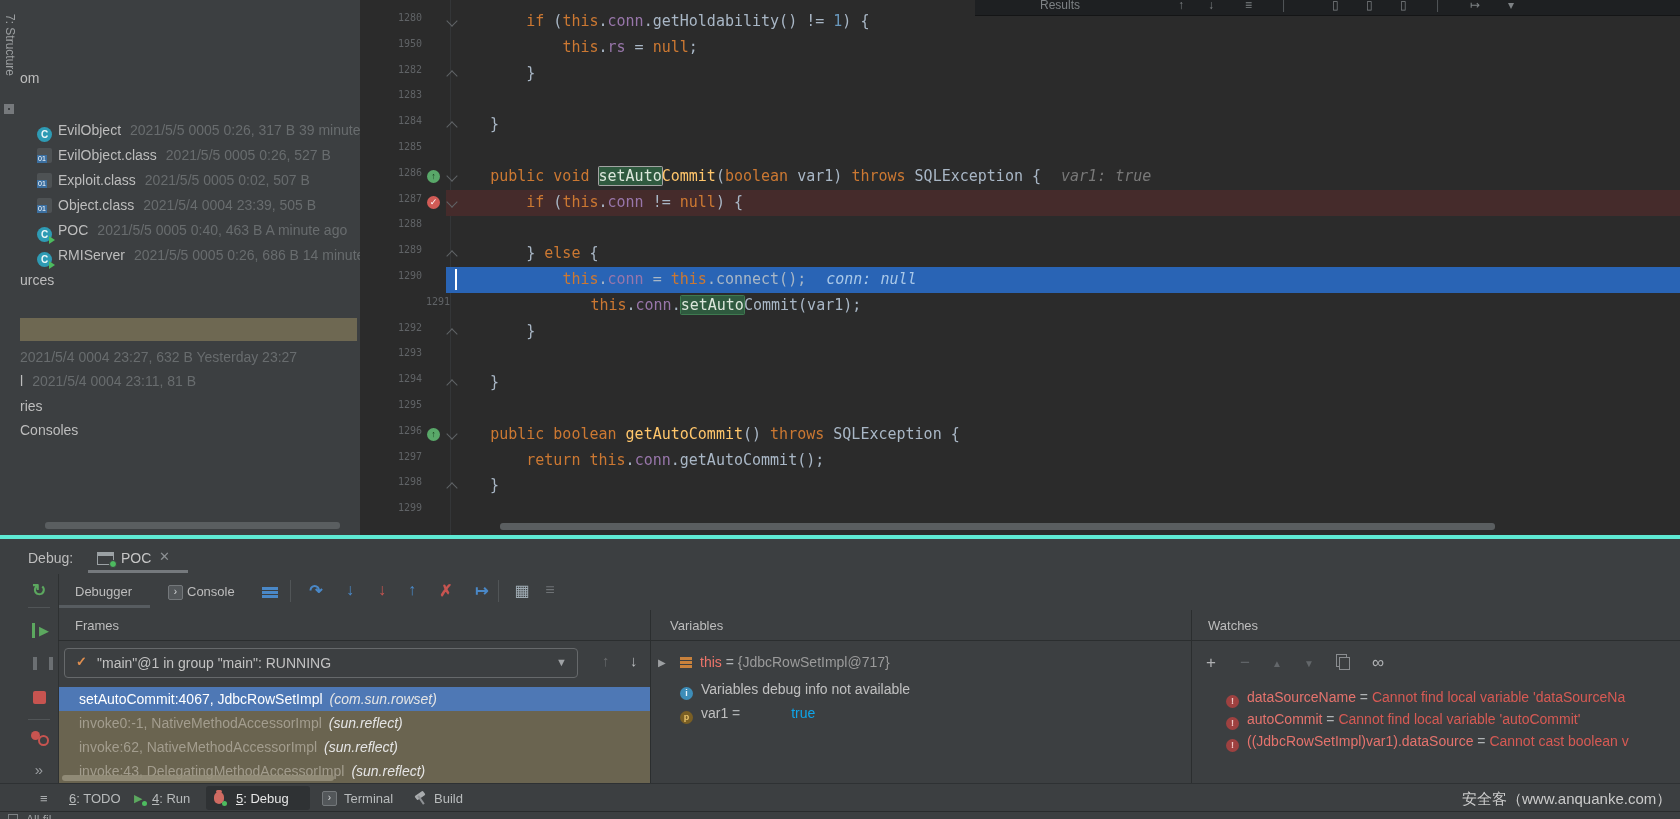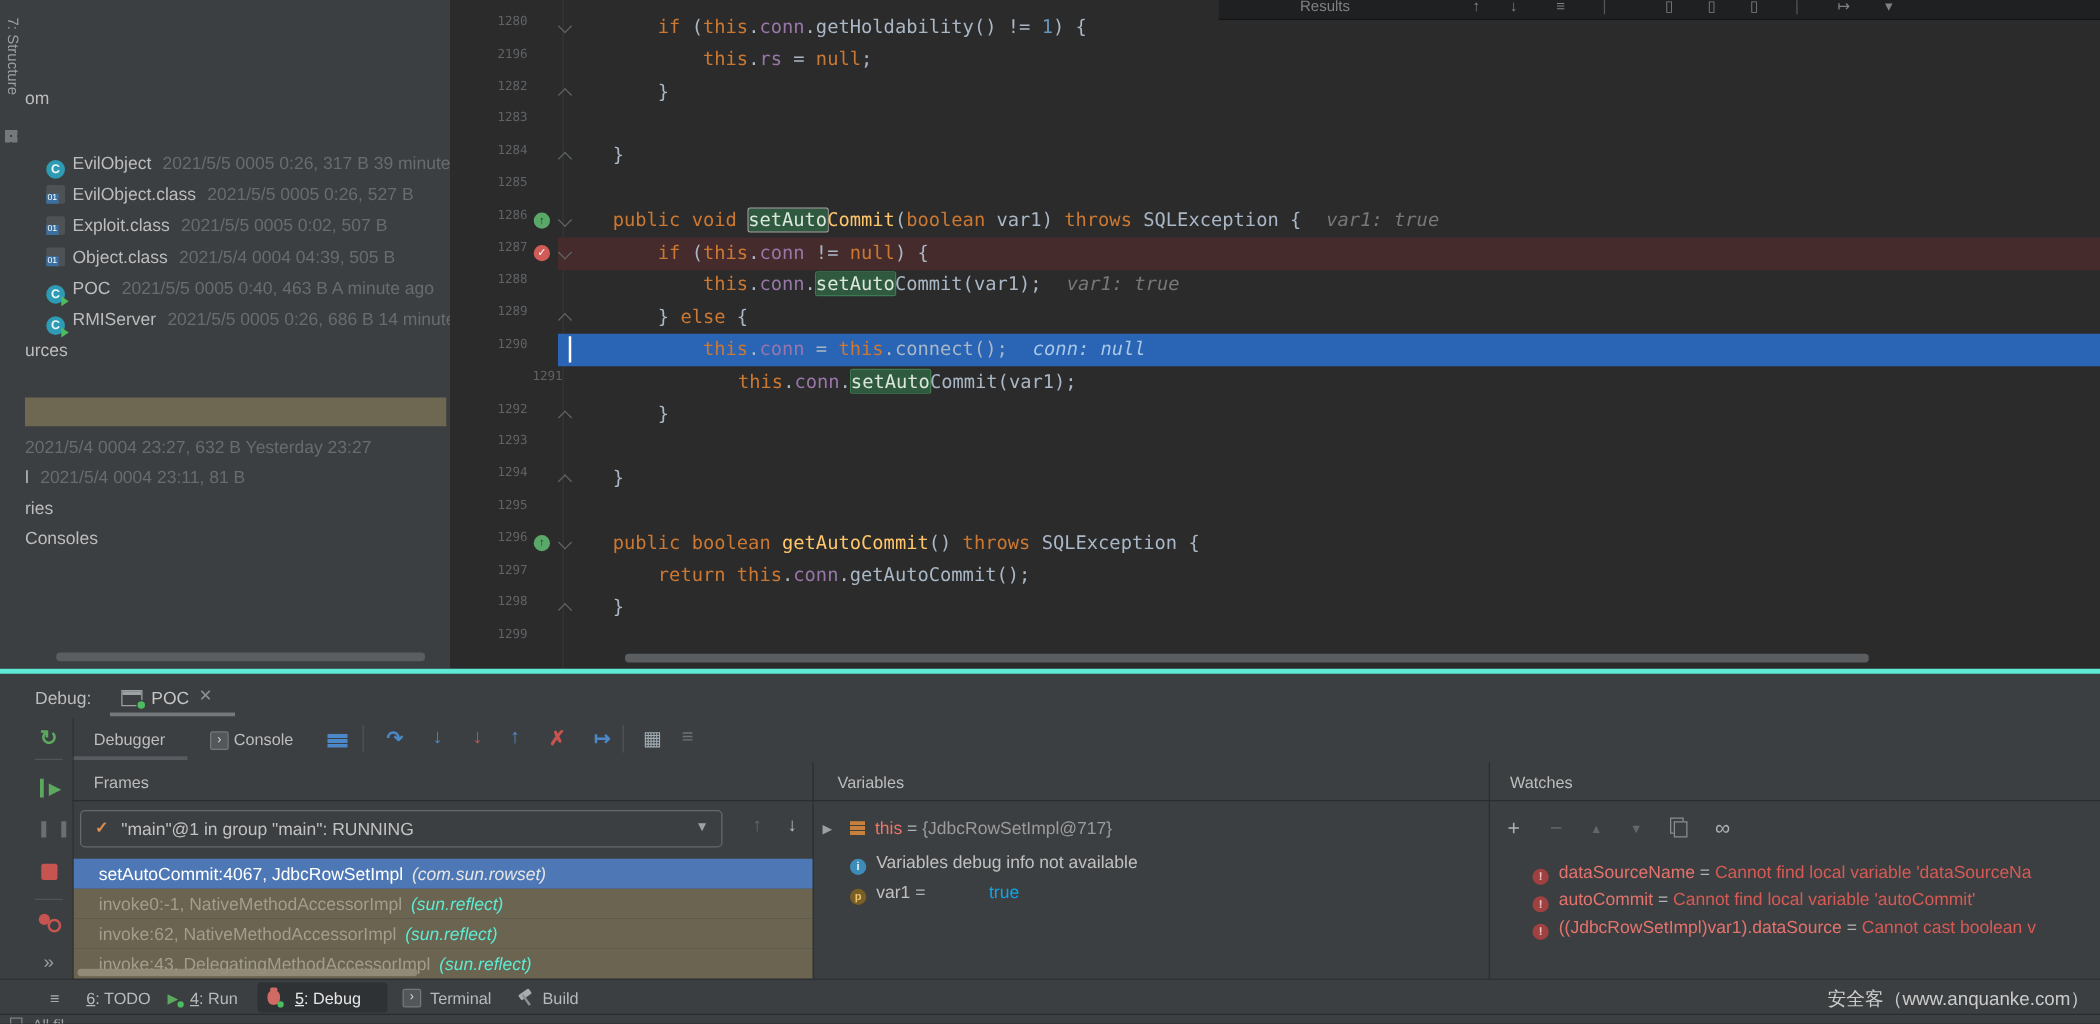--- a/index.html
+++ b/index.html
@@ -88,21 +88,21 @@
   .vdiv{position:absolute;top:71px;bottom:0;width:1px;background:#2B2E2F;}
   #thread-select{position:absolute;left:64px;top:109px;width:512px;height:28px;border:1px solid #66696B;border-radius:4px;}
   #thread-select .chk{position:absolute;left:11px;top:5px;color:#DF8E4F;font-weight:bold;font-size:13px;}
   #thread-select .txt{position:absolute;left:32px;top:6px;font-size:14px;color:#C2C2C2;}
   #thread-select .dd{position:absolute;right:10px;top:7px;color:#9FA2A5;font-size:11px;}
   .frarrow{position:absolute;top:113px;font-size:15px;}
   .frow{position:absolute;left:59px;width:591px;height:24px;line-height:24px;font-size:14px;white-space:nowrap;overflow:hidden;padding-left:20px;box-sizing:border-box;}
   .frow.selected{background:#4E78B5;color:#FFFFFF;}
   .frow.selected .pkg{color:#e5e5e5;}
   .frow.library{background:#6A6450;color:#A39D8E;}
-  .frow .pkg{font-style:italic;margin-left:7px;color:#5eead4;}
+  .frow .pkg{font-style:italic;margin-left:7px;color:#e5e5e5;}
   .fr-sb{position:absolute;left:62px;top:236px;width:272px;height:6px;background:#97907C;border-radius:3px;opacity:.85;}
   .vrow{position:absolute;left:651px;height:22px;line-height:22px;font-size:14px;white-space:nowrap;}
   .vrow .exp{display:inline-block;width:14px;margin-left:7px;color:#9DA0A2;font-size:10px;vertical-align:1px;}
   .ico-obj{display:inline-block;width:12px;height:11px;margin-left:8px;vertical-align:-1px;
      background:repeating-linear-gradient(to bottom,#C8813C 0 3px,transparent 3px 4px);}
   .ico-round{display:inline-block;width:13px;height:13px;border-radius:50%;font-size:9px;line-height:13px;text-align:center;vertical-align:-2px;font-weight:bold;}
   .ico-info{background:#3D8DB8;color:#E8F4FA;}
   .ico-param{background:#7A5F24;color:#E8C36B;}
   .ico-err{background:#9E4140;color:#EFC7C4;}
   .vname{color:#C0C0C0;margin-left:8px;}
@@ -152,44 +152,44 @@
   <div id="rail-bottom">
     <div class="rail-label up">2: Favorites</div>
     <div class="star">★</div>
   </div>
 
   <div id="tree">
       <div class="trow" style="top: 66px; padding-left: 0px;"><span class="lab">om</span></div>
       <div class="trow" style="top: 118px;"><span class="ico-class">C</span><span class="lab">EvilObject</span><span class="meta">2021/5/5 0005 0:26, 317 B 39 minutes</span></div>
       <div class="trow" style="top: 143px;"><span class="ico-cf"><i>01</i></span><span class="lab">EvilObject.class</span><span class="meta">2021/5/5 0005 0:26, 527 B</span></div>
       <div class="trow" style="top: 168px;"><span class="ico-cf"><i>01</i></span><span class="lab">Exploit.class</span><span class="meta">2021/5/5 0005 0:02, 507 B</span></div>
-      <div class="trow" style="top: 193px;"><span class="ico-cf"><i>01</i></span><span class="lab">Object.class</span><span class="meta">2021/5/4 0004 04:39, 505 B</span></div>
+      <div class="trow" style="top: 193px;"><span class="ico-cf"><i>01</i></span><span class="lab">Object.class</span><span class="meta">2021/5/4 0004 23:39, 505 B</span></div>
       <div class="trow" style="top: 218px;"><span class="ico-class run">C</span><span class="lab">POC</span><span class="meta">2021/5/5 0005 0:40, 463 B A minute ago</span></div>
       <div class="trow" style="top: 243px;"><span class="ico-class run">C</span><span class="lab">RMIServer</span><span class="meta">2021/5/5 0005 0:26, 686 B 14 minutes</span></div>
       <div class="trow" style="top: 268px;"><span class="lab">urces</span></div>
       <div class="tbar" style="top: 318px;"></div>
       <div class="trow" style="top: 345px;"><span class="meta" style="margin-left: 0px;">2021/5/4 0004 23:27, 632 B Yesterday 23:27</span></div>
       <div class="trow" style="top: 369px;"><span class="lab">l</span><span class="meta">2021/5/4 0004 23:11, 81 B</span></div>
       <div class="trow" style="top: 394px;"><span class="lab">ries</span></div>
       <div class="trow" style="top: 418px;"><span class="lab">Consoles</span></div>
       <div class="sb" style="left: 25px; top: 522px; width: 295px;"></div>
     </div>
 
   <div id="editor">
     <div id="gutterline"></div>
     <div id="code">
         <div class="cline" style="top: 9px;"><span class="lnum">1280</span><span class="fm start"></span><span class="ctext"><span class="tk-d">        </span><span class="tk-k">if</span><span class="tk-d"> (</span><span class="tk-k">this</span><span class="tk-d">.</span><span class="tk-f">conn</span><span class="tk-d">.getHoldability() != </span><span class="tk-n">1</span><span class="tk-d">) {</span></span></div>
-        <div class="cline" style="top: 35px;"><span class="lnum">2196</span><span class="ctext"><span class="tk-d">            </span><span class="tk-k">this</span><span class="tk-d">.</span><span class="tk-f">rs</span><span class="tk-d"> = </span><span class="tk-k">null</span><span class="tk-d">;</span></span></div>
+        <div class="cline" style="top: 35px;"><span class="lnum">1950</span><span class="ctext"><span class="tk-d">            </span><span class="tk-k">this</span><span class="tk-d">.</span><span class="tk-f">rs</span><span class="tk-d"> = </span><span class="tk-k">null</span><span class="tk-d">;</span></span></div>
         <div class="cline" style="top: 61px;"><span class="lnum">1282</span><span class="fm end"></span><span class="ctext"><span class="tk-d">        }</span></span></div>
         <div class="cline" style="top: 86px;"><span class="lnum">1283</span><span class="ctext"></span></div>
         <div class="cline" style="top: 112px;"><span class="lnum">1284</span><span class="fm end"></span><span class="ctext"><span class="tk-d">    }</span></span></div>
         <div class="cline" style="top: 138px;"><span class="lnum">1285</span><span class="ctext"></span></div>
         <div class="cline" style="top: 164px;"><span class="lnum">1286</span><span class="gi override">↑</span><span class="fm start"></span><span class="ctext"><span class="tk-d">    </span><span class="tk-k">public</span><span class="tk-d"> </span><span class="tk-k">void</span><span class="tk-d"> </span><span class="tk-hlc">setAuto</span><span class="tk-m">Commit</span><span class="tk-d">(</span><span class="tk-k">boolean</span><span class="tk-d"> var1) </span><span class="tk-k">throws</span><span class="tk-d"> SQLException {</span><span class="hint">var1: true</span></span></div>
         <div class="cline bg-breakpoint" style="top: 190px;"><span class="lnum">1287</span><span class="gi breakpoint">✓</span><span class="fm start"></span><span class="ctext"><span class="tk-d">        </span><span class="tk-k">if</span><span class="tk-d"> (</span><span class="tk-k">this</span><span class="tk-d">.</span><span class="tk-f">conn</span><span class="tk-d"> != </span><span class="tk-k">null</span><span class="tk-d">) {</span></span></div>
-        <div class="cline" style="top: 215px;"><span class="lnum">1288</span><span class="ctext"><span class="tk-d">            </span><span class="tk-k">this</span><span class="tk-d">.</span><span class="tk-f">conn</span><span class="tk-d">.</span><span class="tk-hl">setAuto</span><span class="tk-d">Commit(var1);</span><span class="hint">var1: true</span></span></div>
+        <div class="cline" style="top: 215px;"><span class="lnum">1288</span></div>
         <div class="cline" style="top: 241px;"><span class="lnum">1289</span><span class="fm end"></span><span class="ctext"><span class="tk-d">        } </span><span class="tk-k">else</span><span class="tk-d"> {</span></span></div>
         <div class="cline bg-execution" style="top: 267px;"><span class="lnum">1290</span><span class="ctext"><span class="tk-d">            </span><span class="tk-k">this</span><span class="tk-d">.</span><span class="tk-f">conn</span><span class="tk-d"> = </span><span class="tk-k">this</span><span class="tk-d">.connect();</span><span class="hint">conn: null</span></span><span class="caret"></span></div>
         <div class="cline" style="top: 293px; margin-left: 28px;"><span class="lnum">1291</span><span class="ctext"><span class="tk-d">            </span><span class="tk-k">this</span><span class="tk-d">.</span><span class="tk-f">conn</span><span class="tk-d">.</span><span class="tk-hl">setAuto</span><span class="tk-d">Commit(var1);</span></span></div>
         <div class="cline" style="top: 319px;"><span class="lnum">1292</span><span class="fm end"></span><span class="ctext"><span class="tk-d">        }</span></span></div>
         <div class="cline" style="top: 344px;"><span class="lnum">1293</span><span class="ctext"></span></div>
         <div class="cline" style="top: 370px;"><span class="lnum">1294</span><span class="fm end"></span><span class="ctext"><span class="tk-d">    }</span></span></div>
         <div class="cline" style="top: 396px;"><span class="lnum">1295</span><span class="ctext"></span></div>
         <div class="cline" style="top: 422px;"><span class="lnum">1296</span><span class="gi override">↑</span><span class="fm start"></span><span class="ctext"><span class="tk-d">    </span><span class="tk-k">public</span><span class="tk-d"> </span><span class="tk-k">boolean</span><span class="tk-d"> </span><span class="tk-m">getAutoCommit</span><span class="tk-d">() </span><span class="tk-k">throws</span><span class="tk-d"> SQLException {</span></span></div>
         <div class="cline" style="top: 448px;"><span class="lnum">1297</span><span class="ctext"><span class="tk-d">        </span><span class="tk-k">return</span><span class="tk-d"> </span><span class="tk-k">this</span><span class="tk-d">.</span><span class="tk-f">conn</span><span class="tk-d">.getAutoCommit();</span></span></div>
         <div class="cline" style="top: 473px;"><span class="lnum">1298</span><span class="fm end"></span><span class="ctext"><span class="tk-d">    }</span></span></div>

